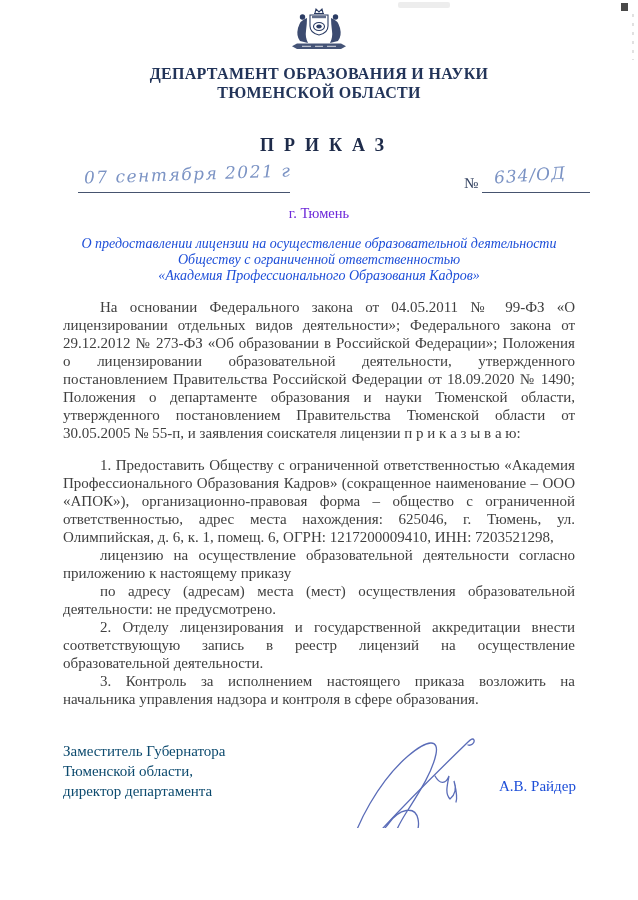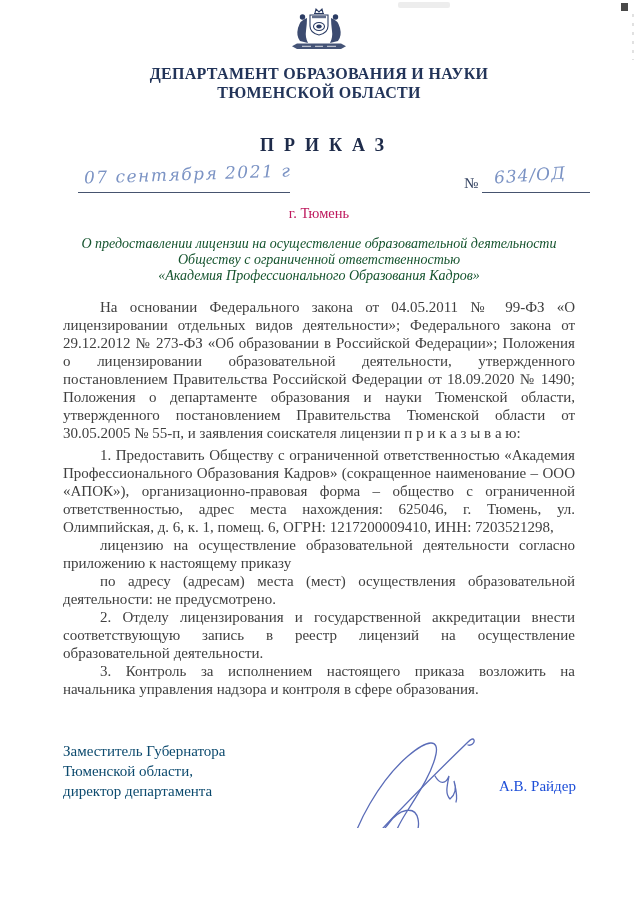--- a/index.html
+++ b/index.html
@@ -53,35 +53,35 @@
   .num-hand {
     position:absolute; left:494px; top:165px;
     font-size:17px; letter-spacing:1px;
     transform:rotate(-4deg);
   }
   .num-line {
     position:absolute; left:482px; top:176px; width:108px; height:17px;
     border-bottom:1.4px solid #46546f;
   }
 
-  .city { position:absolute; top:205px; left:0; width:100%; text-align:center; font-size:14.5px; color:#be185d; }
+  .city { position:absolute; top:205px; left:0; width:100%; text-align:center; font-size:14.5px; color:#6d28d9; }
 
   .subject {
     position:absolute; top:236px; left:40px; width:558px;
     text-align:center; font-style:italic;
-    font-size:14px; line-height:16px; color:#14532d;
+    font-size:14px; line-height:16px; color:#1d4ed8;
   }
 
   .body-text {
     position:absolute; top:298px; left:63px; width:512px;
     font-size:15px; line-height:18px;
     text-align:justify; color:#404040;
   }
   .body-text p { text-indent:37px; }
-  .p-item1 { margin-top:4px; }
+  .p-item1 { margin-top:14px; }
 
   .sig-title { position:absolute; left:63px; top:741px; font-size:15px; line-height:20px; color:#0c4a6e; }
   .sig-name  { position:absolute; left:499px; top:778px; font-size:15px; color:#1d4ed8; }
   .sig-autograph { position:absolute; left:332px; top:712px; }
 </style>
 </head>
 <body>
 
 <div class="page">
 

